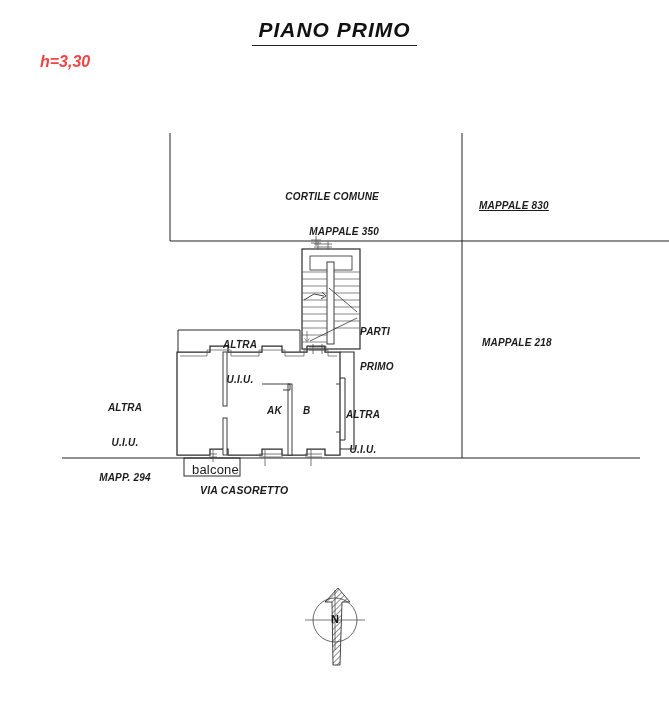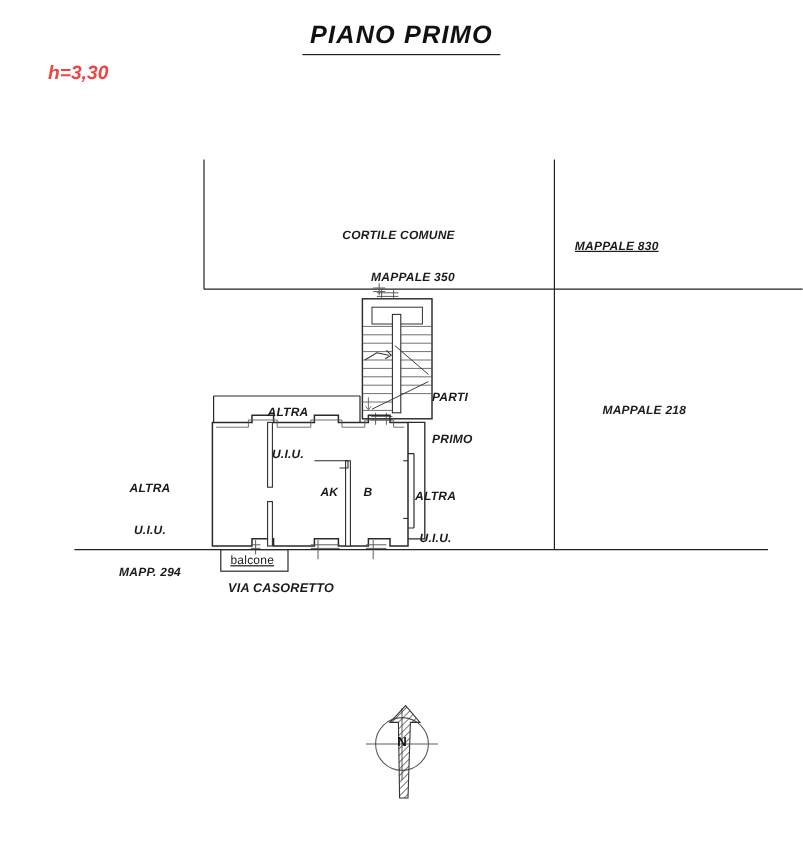--- a/index.html
+++ b/index.html
@@ -66,21 +66,21 @@
     font-style: italic;
     font-weight: bold;
     font-size: 16px;
     color: #ef4444;
     text-align: left;
     padding-left: 40px;
   }
   .lbl-center { text-align: center; }
   .s13 { font-size: 10.5px; }
   .s12 { font-size: 10px; }
-  .s8  { font-size: 10px; font-weight: normal; font-style: normal; text-decoration: underline; }
+  .s8  { font-size: 13px; font-weight: normal; font-style: normal; }
   .compass-n {
     position: absolute;
     font-family: "Liberation Sans", sans-serif;
     font-weight: bold;
     font-style: normal;
     font-size: 11px;
     color: #111;
   }
 </style>
 </head>
@@ -278,21 +278,21 @@
 
   </svg>
 
   <div class="txt s12 lbl-center" style="left:249px; top:167px; width:130px;text-align:right;">
     <div>CORTILE COMUNE</div>
     <div>MAPPALE 350</div>
   </div>
 
   <div class="txt s12" style="left:479px; top:200px;text-decoration:underline;">MAPPALE 830</div>
 
-  <div class="txt s12" style="left:479px; top:337px;padding-left:23px;">MAPPALE 218</div>
+  <div class="txt s12" style="left:459px; top:337px;padding-left:23px;">MAPPALE 218</div>
 
   <div class="txt s12 lbl-center" style="left:200px; top:315px; width:80px;">
     <div>ALTRA</div>
     <div>U.I.U.</div>
   </div>
 
   <div class="txt s12 lbl-center" style="left:75px; top:378px; width:100px;">
     <div>ALTRA</div>
     <div>U.I.U.</div>
     <div>MAPP. 294</div>
@@ -307,17 +307,17 @@
     <div>PARTI</div>
     <div>PRIMO</div>
   </div>
 
   <div class="txt s12" style="left:267px; top:405px;">AK</div>
 
   <div class="txt s12" style="left:303px; top:405px;">B</div>
 
   <div class="txt s8" style="left:192px; top:462px;">balcone</div>
 
-  <div class="txt s13" style="left:190px; top:484px;">VIA CASORETTO</div>
+  <div class="txt s13" style="left:200px; top:484px;">VIA CASORETTO</div>
 
   <div class="compass-n" style="left:331px; top:613px;">N</div>
 
 </div>
 
 </body></html>

